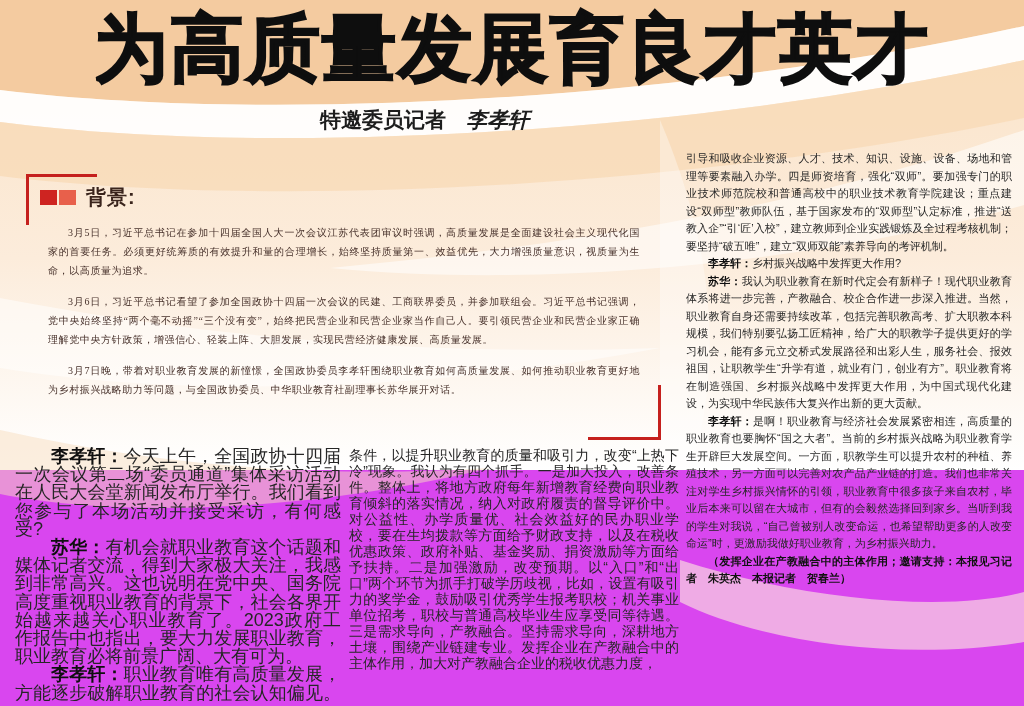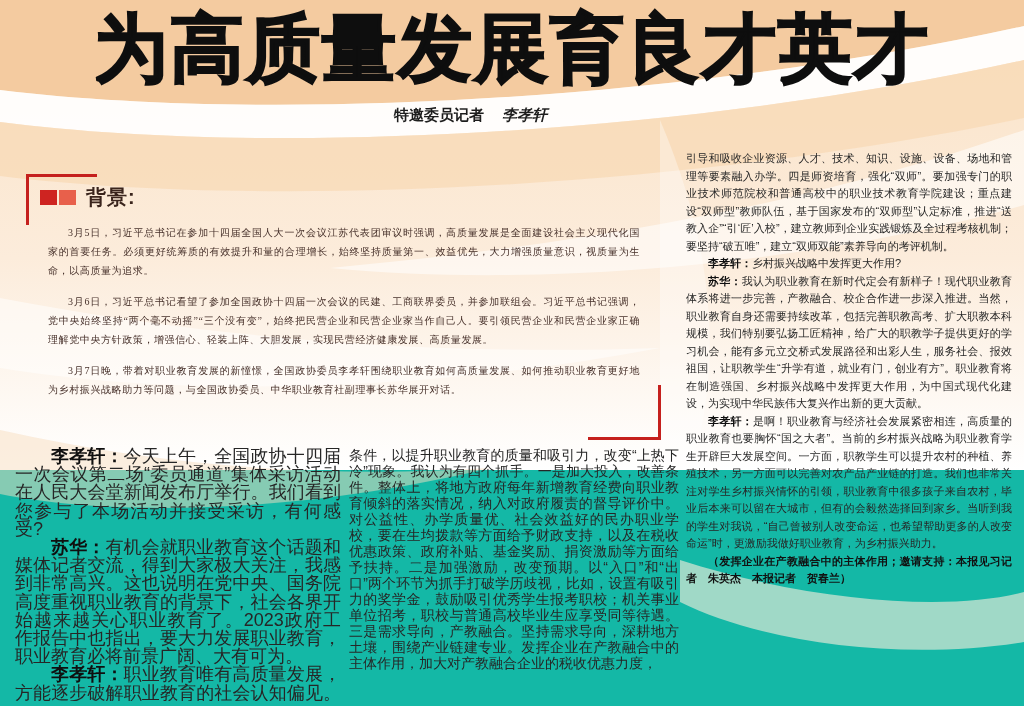--- a/index.html
+++ b/index.html
@@ -1,24 +1,24 @@
 <!DOCTYPE html>
 <html><head>
 <meta charset="utf-8">
 <style>
   html,body{margin:0;padding:0;background:#fff;}
   .page{position:relative;width:1024px;height:706px;overflow:hidden;
-        font-family:"Liberation Sans",sans-serif;background:#14b8a6;}
+        font-family:"Liberation Sans",sans-serif;background:#d946ef;}
   .deco{position:absolute;left:0;top:0;z-index:0;}
 
   .title{position:absolute;left:0;top:8px;width:1024px;margin:0;text-align:center;
          font-size:74px;line-height:1.1;font-weight:900;color:#0e0e0e;letter-spacing:2px;
          -webkit-text-stroke:2px #0e0e0e;}
   .byline{position:absolute;left:0;top:106px;width:849px;text-align:center;
-          font-size:15px;color:#1d1d1d;margin-left:46px;}
+          font-size:21px;color:#1d1d1d;}
   .byline-role{font-weight:bold;}
   .byline-name{font-family:"Liberation Serif",serif;font-style:italic;font-weight:bold;margin-left:14px;}
 
   .bracket{position:absolute;z-index:2;}
   .bracket-tl{left:26px;top:174px;width:68px;height:48px;
               border-top:3px solid #c5201d;border-left:3px solid #c5201d;}
   .bracket-br{left:588px;top:385px;width:70px;height:52px;
               border-bottom:3px solid #c5201d;border-right:3px solid #c5201d;}
 
   .bg-section{position:absolute;left:36px;top:184px;width:616px;z-index:1;}

